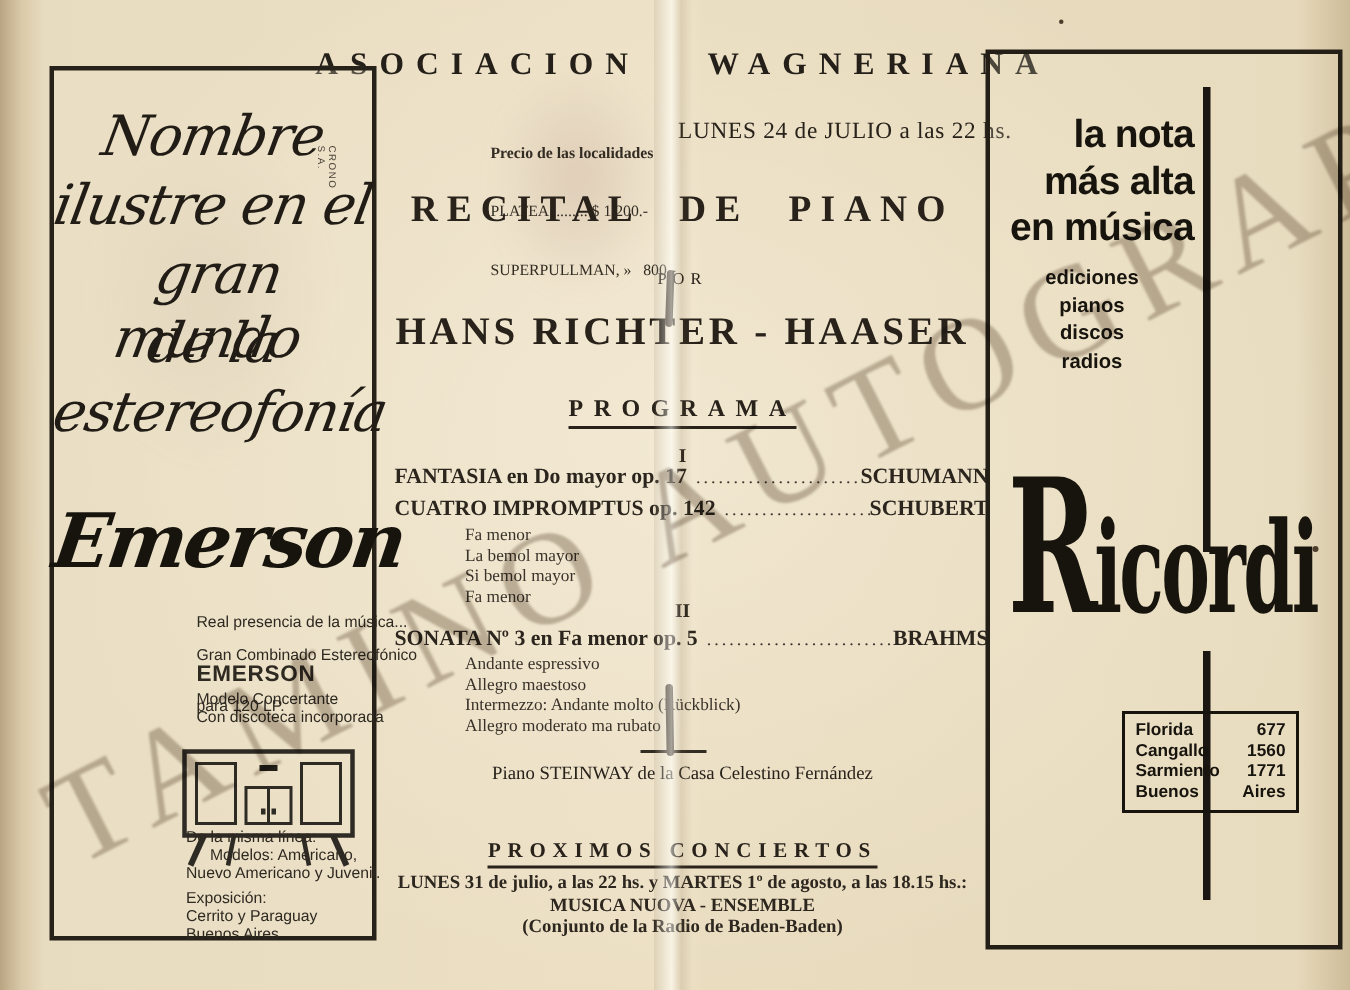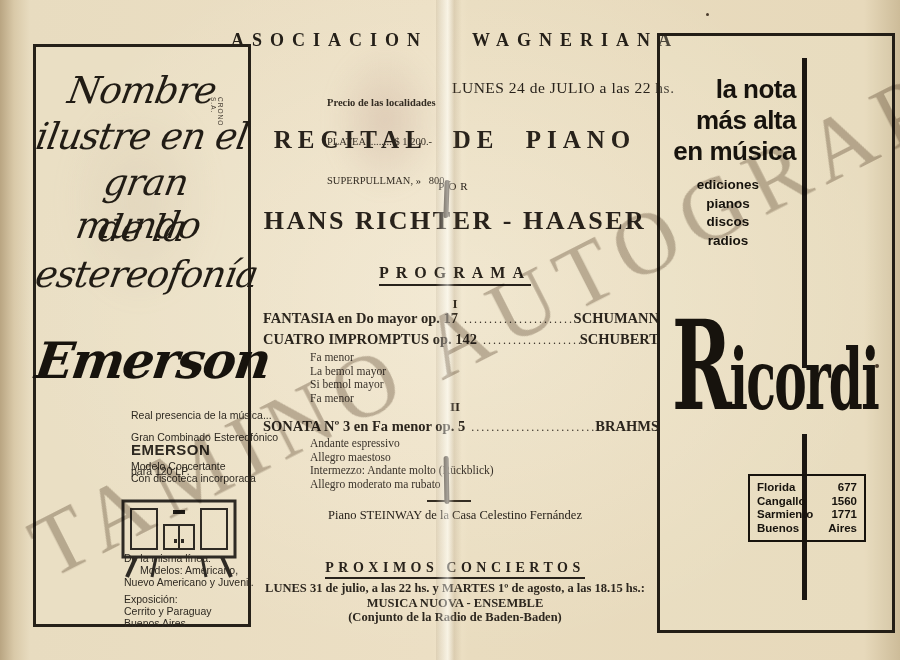--- a/index.html
+++ b/index.html
@@ -18,21 +18,21 @@
   .stitch{position:absolute;width:5px;border-radius:3px;background:#3c3226;z-index:3;}
   .divider{position:absolute;height:2px;background:#332c22;z-index:3;}
   
   .watermark{position:absolute;left:14px;top:508px;z-index:9;
     font-family:"Liberation Serif", serif;font-size:88px;letter-spacing:11px;
     color:rgba(122,105,88,0.42);mix-blend-mode:multiply;filter:blur(0.6px);
     transform:rotate(-27deg);transform-origin:0 0;white-space:nowrap;pointer-events:none;}
   .ghost{position:absolute;border-radius:50%;filter:blur(9px);pointer-events:none;z-index:0;}
   .speck{position:absolute;border-radius:50%;background:#4b3c2c;z-index:4;}
   
-  .assoc{left:205px;top:30px;width:500px;font-size:18px;font-weight:bold;
+  .assoc{left:205px;top:30px;width:500px;font-size:21px;font-weight:bold;
     letter-spacing:8px;word-spacing:32px;color:#241f18;}
   .prices{left:299px;top:70px;font-size:10.5px;line-height:13px;white-space:pre;color:#332c23;margin-left:28px;}
   .prices .ph{font-weight:bold;}
   .dateline{left:452px;top:79px;font-size:15.5px;letter-spacing:0.5px;}
   .recital{left:250px;top:126px;width:410px;font-size:25px;font-weight:bold;
     letter-spacing:6px;word-spacing:14px;text-align:center;}
   .por{left:250px;top:180px;width:410px;font-size:11px;letter-spacing:4px;}
   .artist{left:250px;top:206px;width:410px;font-size:26px;font-weight:bold;letter-spacing:2.5px;}
   .programa-wrap{left:250px;top:264px;width:410px;}
   .programa{display:inline-block;font-size:16px;font-weight:bold;letter-spacing:7px;

